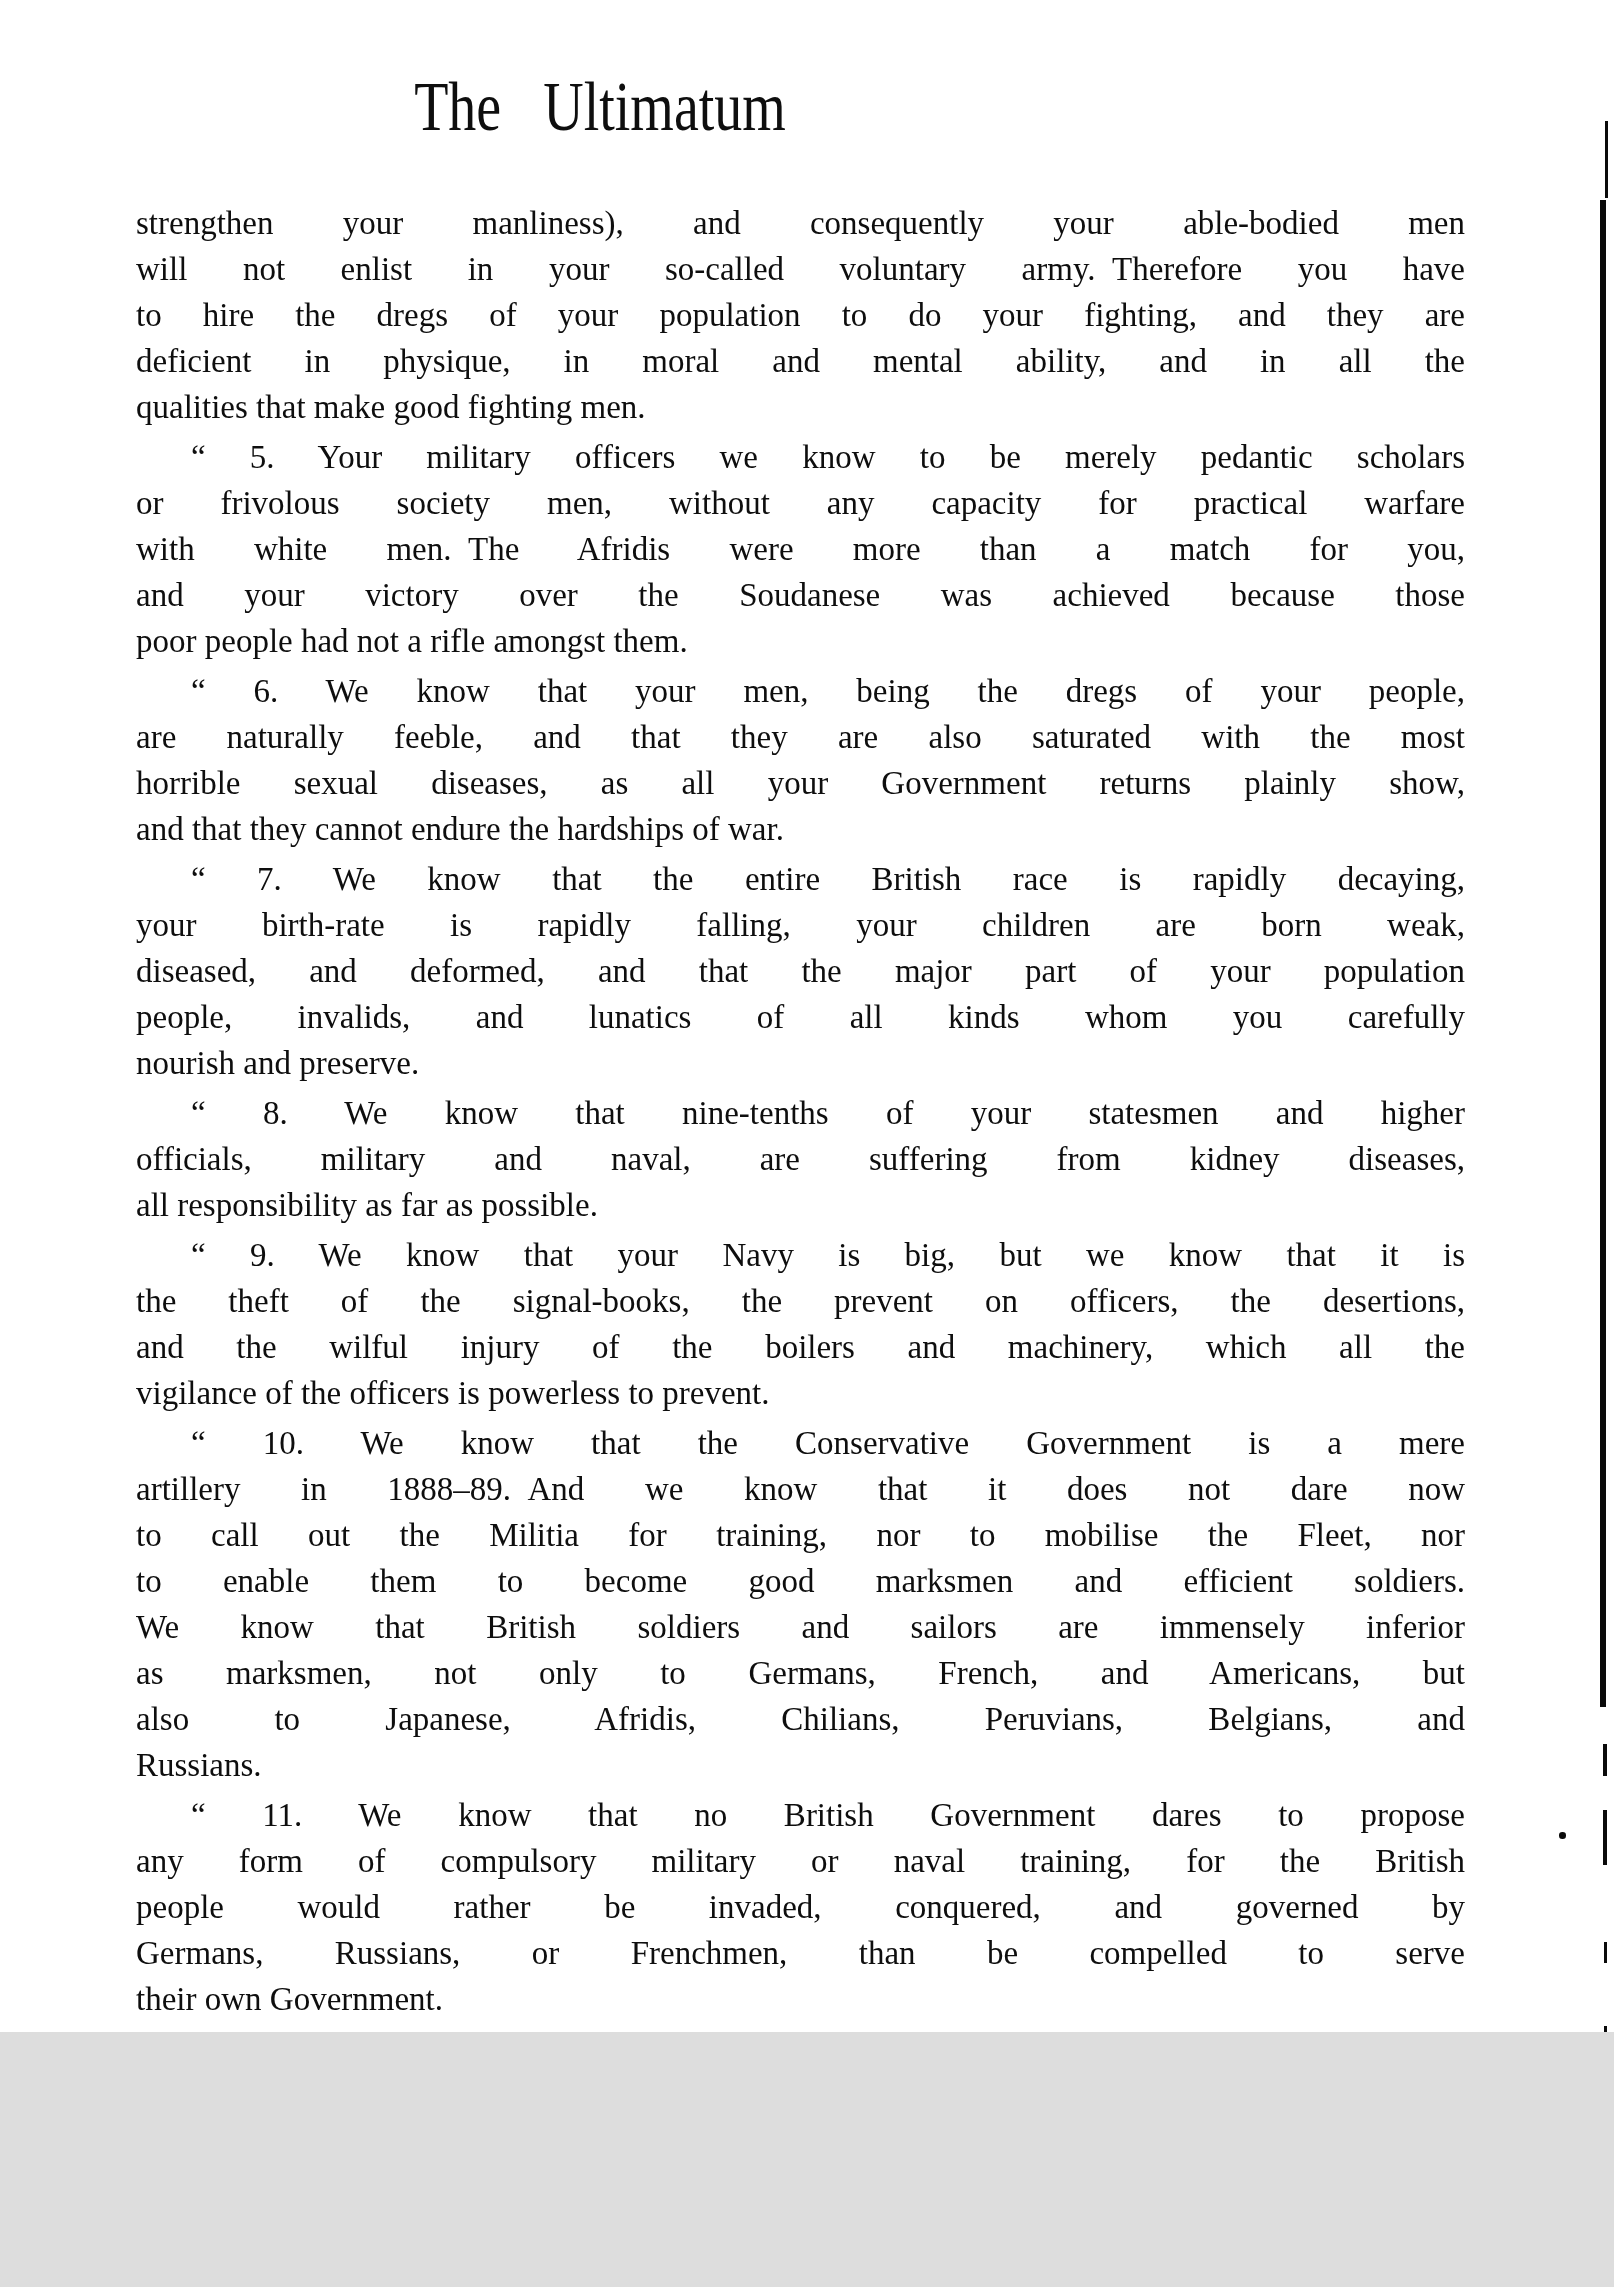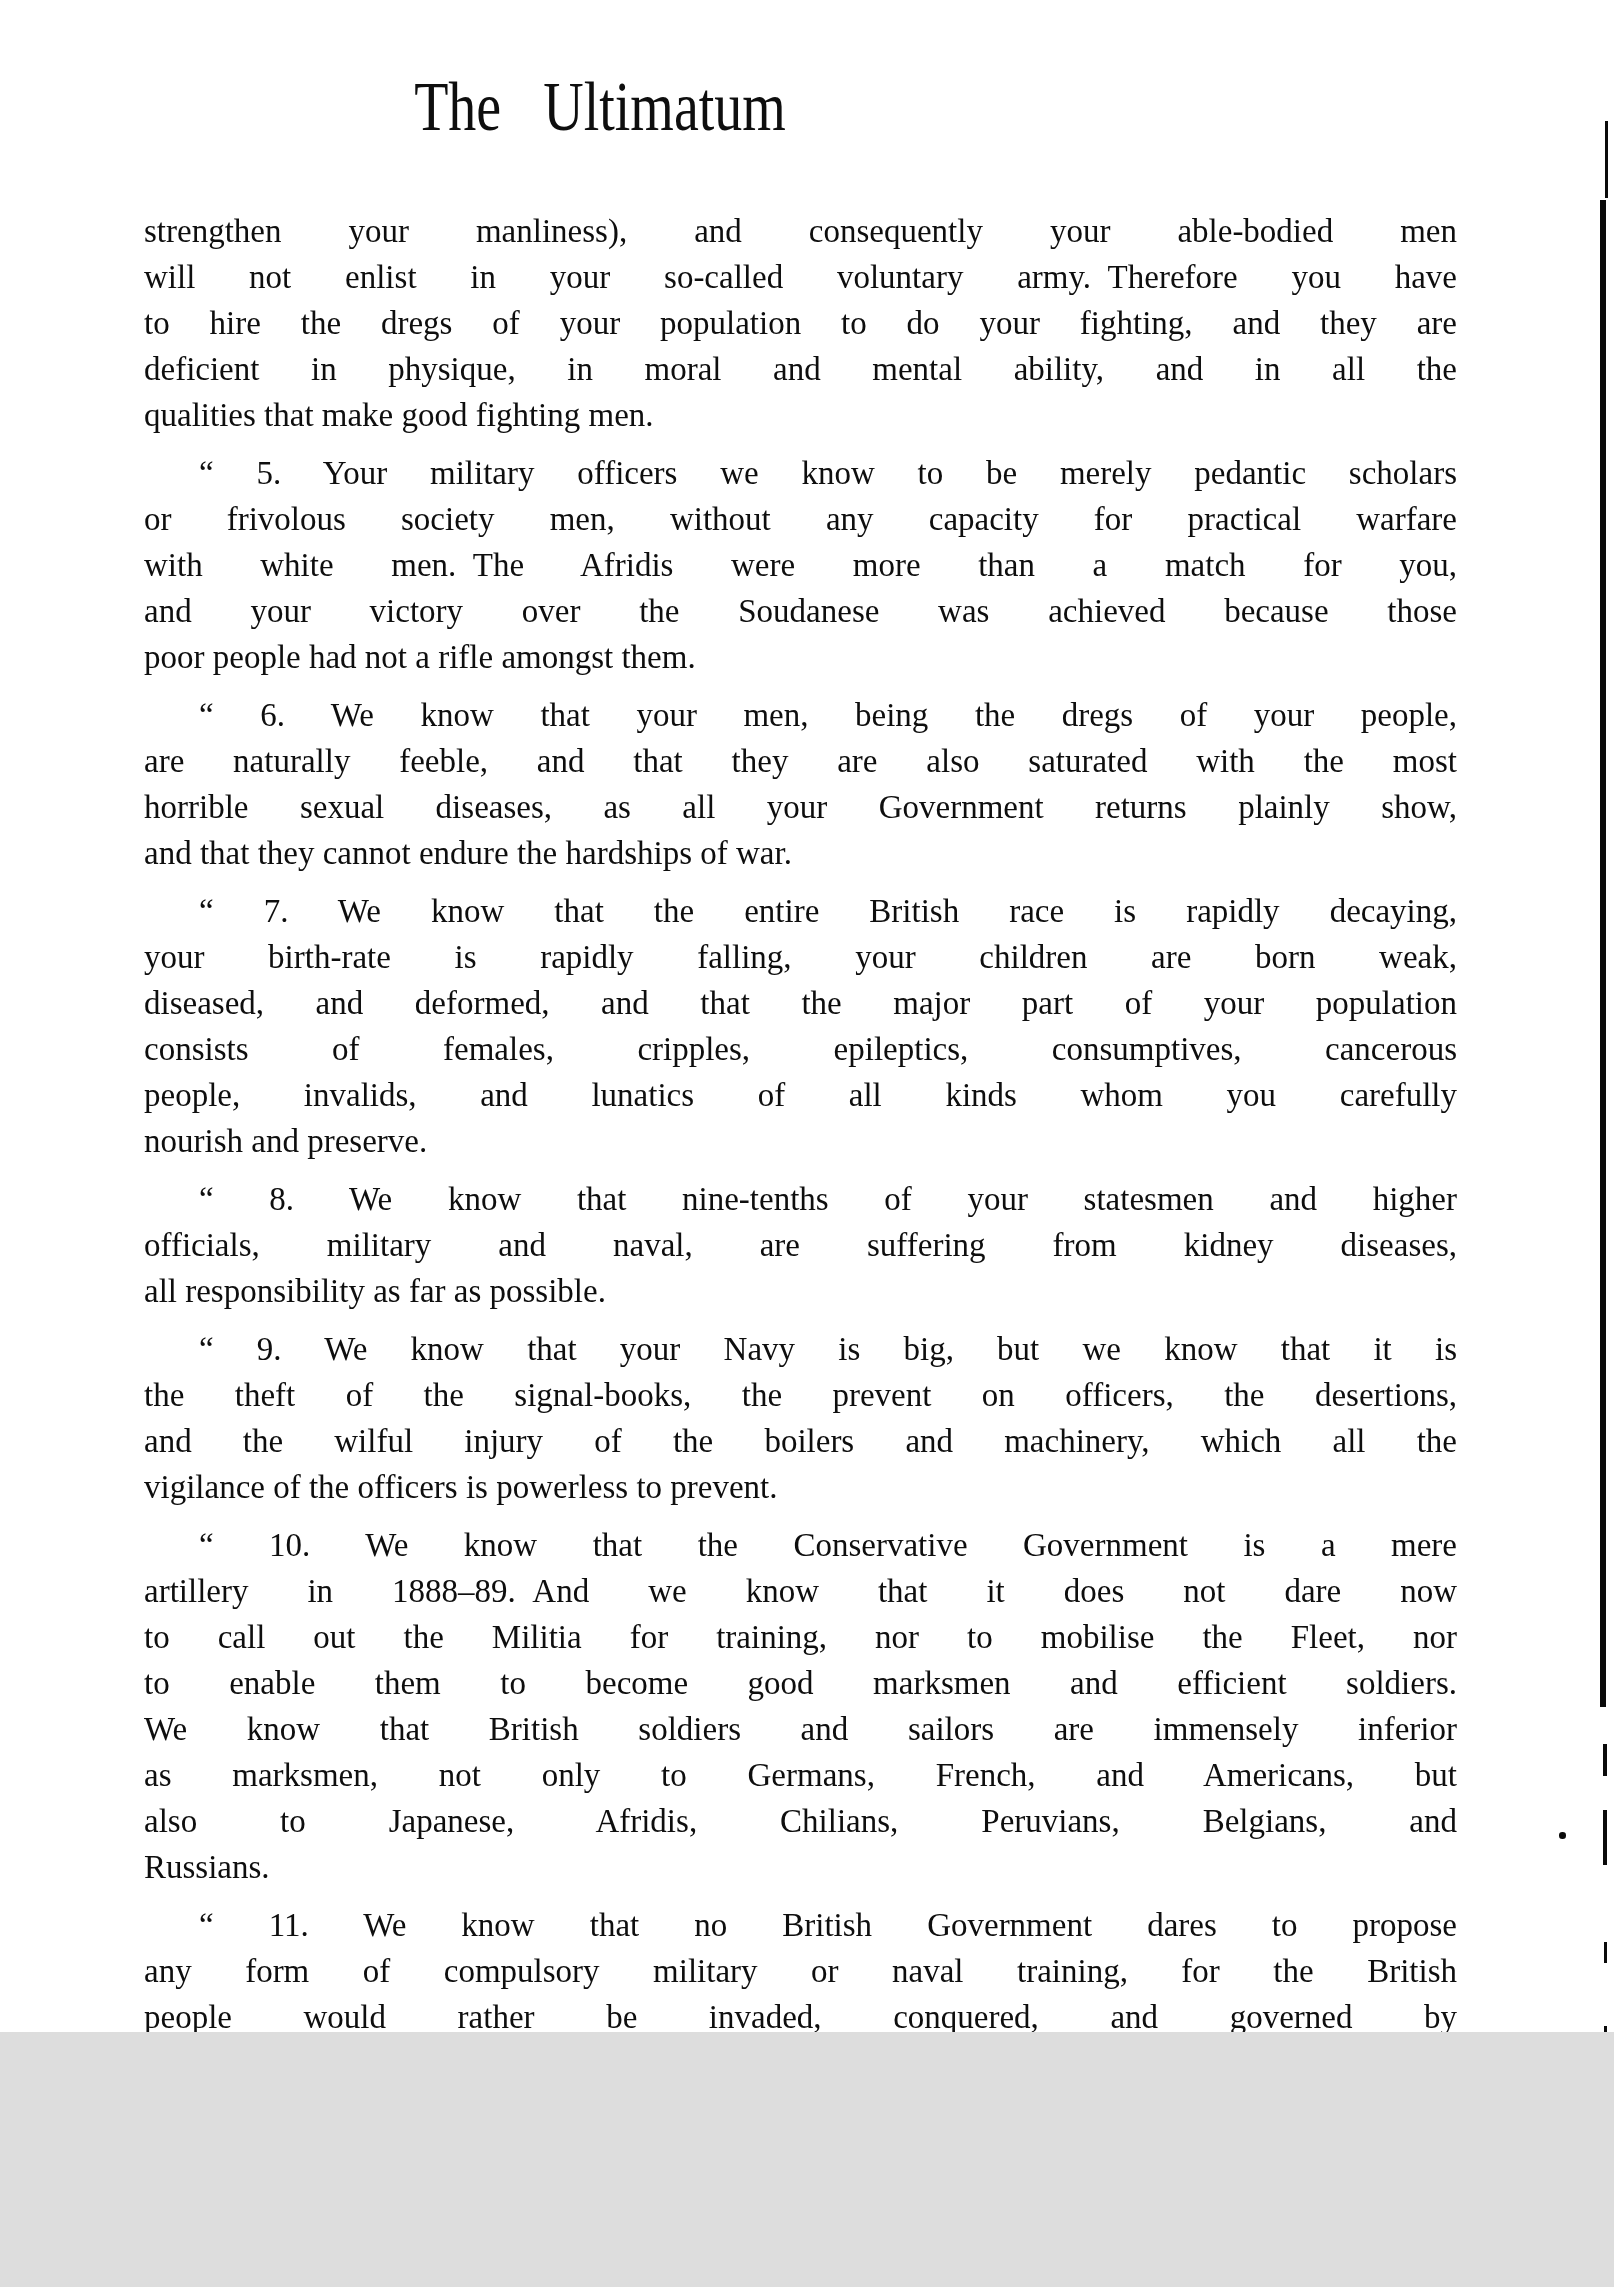--- a/index.html
+++ b/index.html
@@ -21,21 +21,21 @@
     transform:scaleX(0.8);
     transform-origin:50% 50%;
     white-space:nowrap;
   }
   .text-block{
     position:absolute;
     left:132px;top:196px;width:1337px;
     font-size:33px;
     line-height:46px;
   }
-  .paragraph{margin:12px;padding:0;}
+  .paragraph{margin:4px;padding:0;}
   .line{
     text-align:justify;
     text-align-last:justify;
     white-space:pre-wrap;
   }
   .line.para-last{text-align-last:left;}
   .line.indented{padding-left:55px;}
   .page-number{
     position:absolute;
     top:2213px;left:0;width:1026px;
@@ -77,21 +77,20 @@
       <div class="paragraph">
         <div class="line indented">“ 6. We know that your men, being the dregs of your people,</div>
         <div class="line">are naturally feeble, and that they are also saturated with the most</div>
         <div class="line">horrible sexual diseases, as all your Government returns plainly show,</div>
         <div class="line para-last">and that they cannot endure the hardships of war.</div>
       </div>
       <div class="paragraph">
         <div class="line indented">“ 7. We know that the entire British race is rapidly decaying,</div>
         <div class="line">your birth-rate is rapidly falling, your children are born weak,</div>
         <div class="line">diseased, and deformed, and that the major part of your population</div>
-        <div class="line">consists of females, cripples, epileptics, consumptives, cancerous</div>
         <div class="line">people, invalids, and lunatics of all kinds whom you carefully</div>
         <div class="line para-last">nourish and preserve.</div>
       </div>
       <div class="paragraph">
         <div class="line indented">“ 8. We know that nine-tenths of your statesmen and higher</div>
         <div class="line">officials, military and naval, are suffering from kidney diseases,</div>
         <div class="line para-last">all responsibility as far as possible.</div>
       </div>
       <div class="paragraph">
         <div class="line indented">“ 9. We know that your Navy is big, but we know that it is</div>

